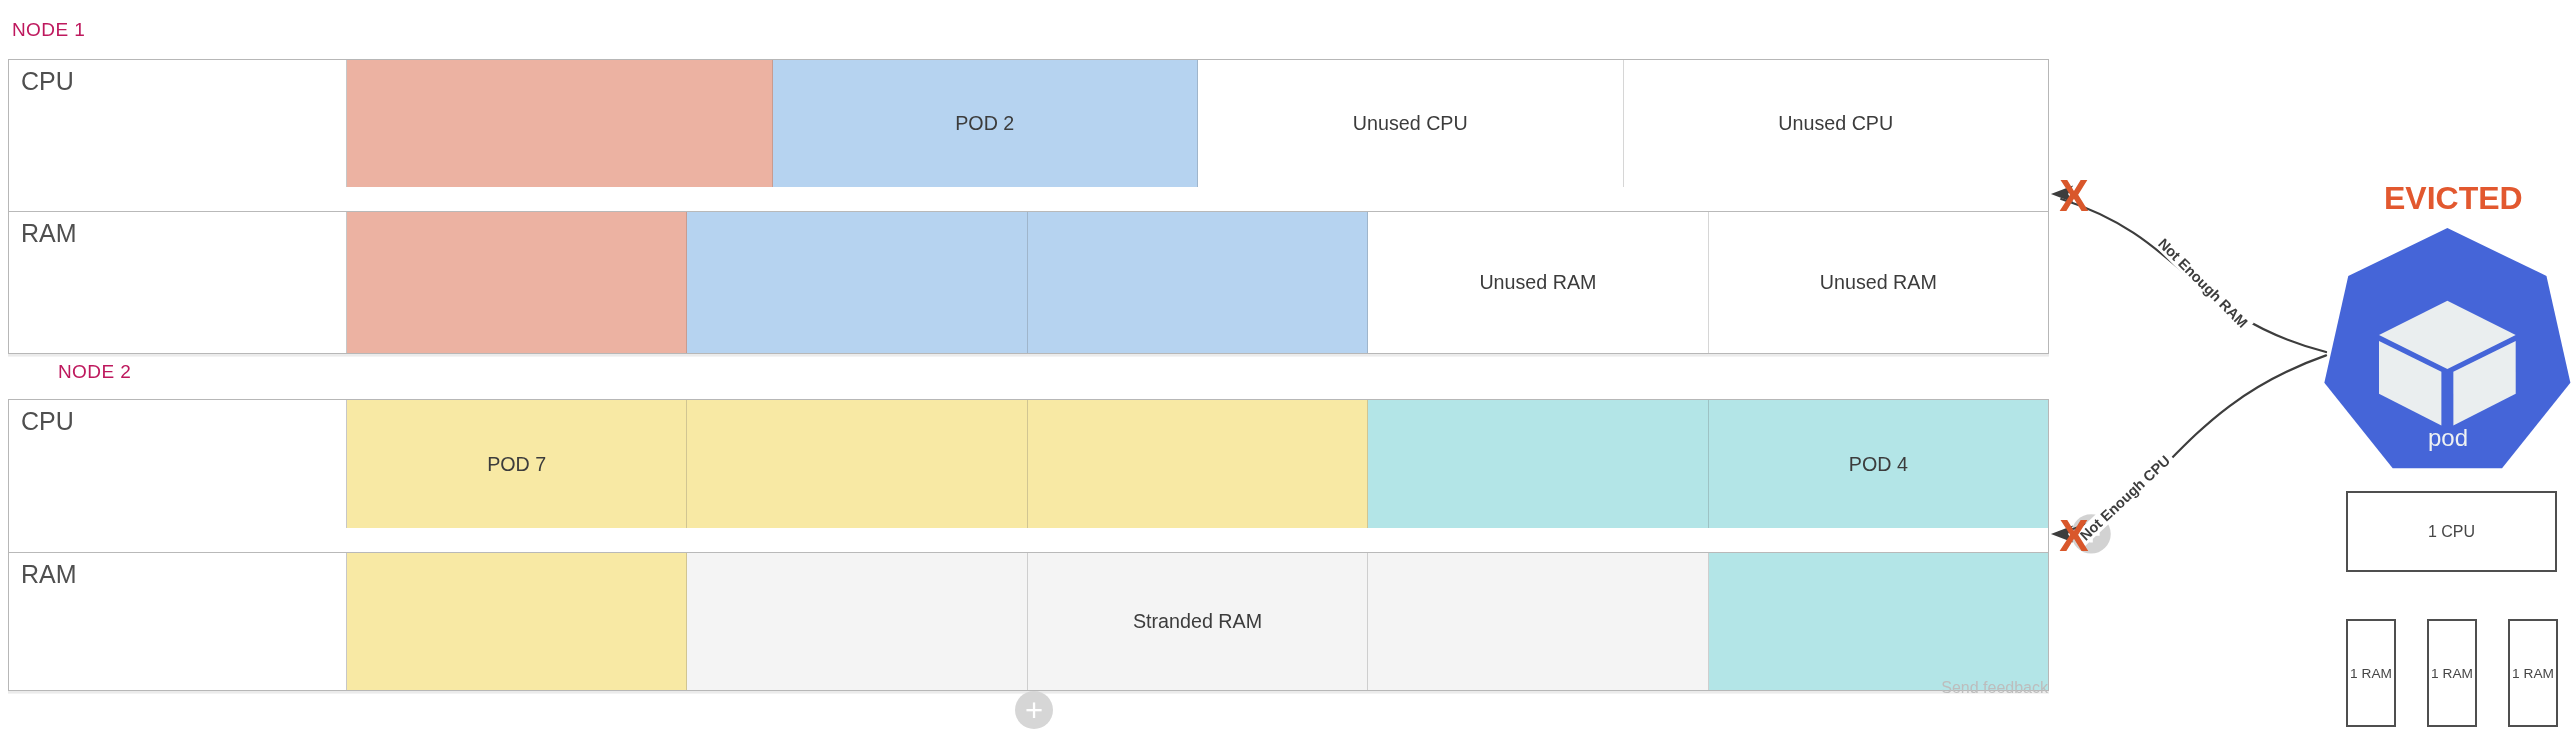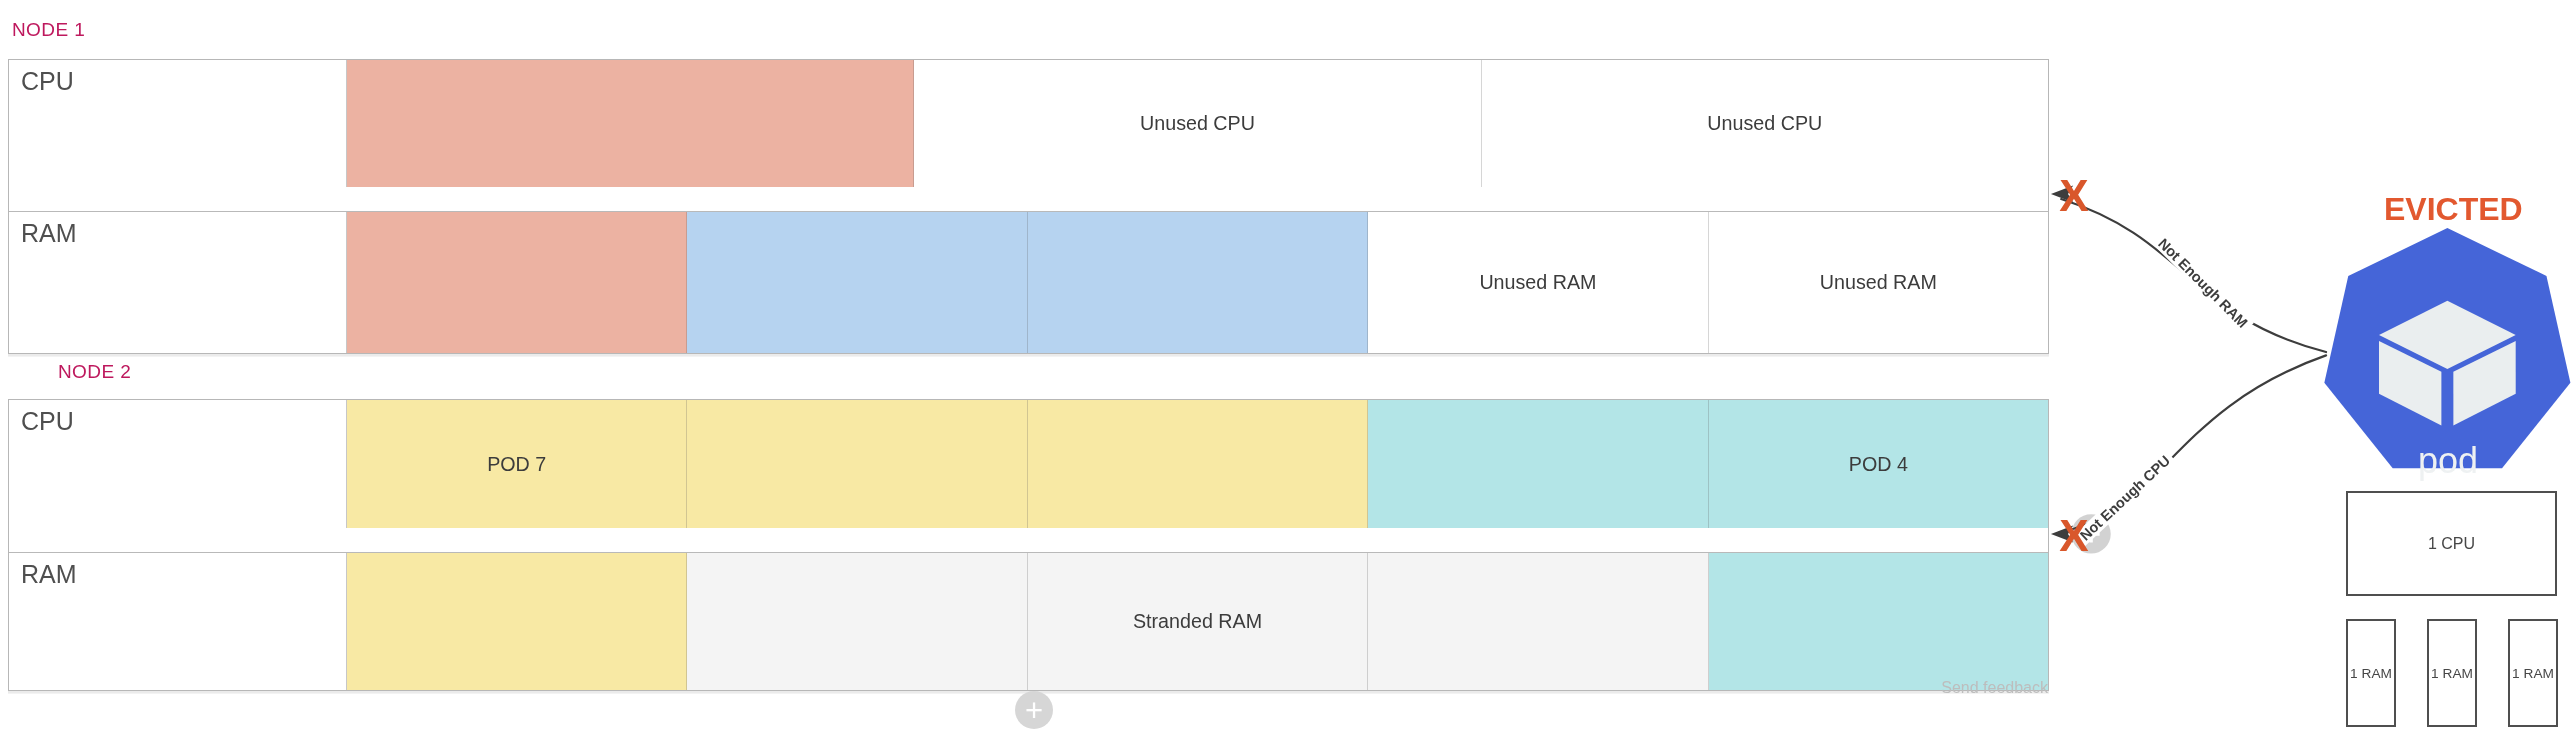--- a/index.html
+++ b/index.html
@@ -35,38 +35,38 @@
     border-right:0.9px solid rgba(90,90,90,0.25);
     display:flex;align-items:center;justify-content:center;
   }
   .unit:last-child{border-right:none;}
   .unit-label{font-size:19.7px;color:#3c3c3c;}
   
   #overlay{position:absolute;left:0;top:0;z-index:5;}
   
   .evicted-title{
     position:absolute;left:2384px;top:180px;width:137px;
-    text-align:center;font-size:32px;font-weight:600;z-index:6;margin-top:11px;
+    text-align:center;font-size:32px;font-weight:600;z-index:6;
   }
   .pod-label{
-    position:absolute;left:2388px;top:440px;width:120px;
-    text-align:center;font-size:36px;color:#eef1f2;z-index:7;
+    position:absolute;left:2388px;top:424px;width:120px;
+    text-align:center;font-size:24px;color:#eef1f2;z-index:7;
   }
   .x-mark{
     position:absolute;z-index:8;
     font-size:44px;font-weight:800;line-height:1;
     transform:translate(-50%,-50%);
   }
   .edge-label{
     position:absolute;z-index:7;
     font-size:14.5px;font-weight:600;color:#3d3d3d;
     background:#ffffff;padding:0 4.3px;white-space:nowrap;
   }
   .cpu-request-box{
-    position:absolute;left:2346px;top:491px;width:211px;height:105px;
+    position:absolute;left:2346px;top:491px;width:211px;height:81px;
     border:2.6px solid #4f4f4f;box-sizing:border-box;background:#fff;
     display:flex;align-items:center;justify-content:center;
     font-size:16px;color:#474747;z-index:6;
   }
   #ram-requests .ram-box{
     position:absolute;top:619px;width:50px;height:108px;
     border:2.6px solid #4f4f4f;box-sizing:border-box;background:#fff;
     display:flex;align-items:center;justify-content:center;
     font-size:13.7px;color:#474747;z-index:6;white-space:nowrap;
   }
@@ -87,20 +87,23 @@
 <body>
 
 <div id="canvas">
 
   <div>
       <div class="node-label" style="top: 19px;">NODE 1</div>
       <div class="node-table" style="top: 59px;">
         <div class="node-row" style="height: 127px;">
           <div class="row-label-cell">CPU</div>
           <div class="unit" style="background: rgb(236, 178, 162);"></div>
+          <div class="unit" style="background: rgb(182, 211, 240);">
+            <span class="unit-label">POD 2</span>
+          </div>
           <div class="unit" style="background: rgb(255, 255, 255);">
             <span class="unit-label">Unused CPU</span>
           </div>
           <div class="unit" style="background: rgb(255, 255, 255);">
             <span class="unit-label">Unused CPU</span>
           </div>
         </div>
         <div class="node-row" style="height: 142px;">
           <div class="row-label-cell">RAM</div>
           <div class="unit" style="background: rgb(236, 178, 162);"></div>

